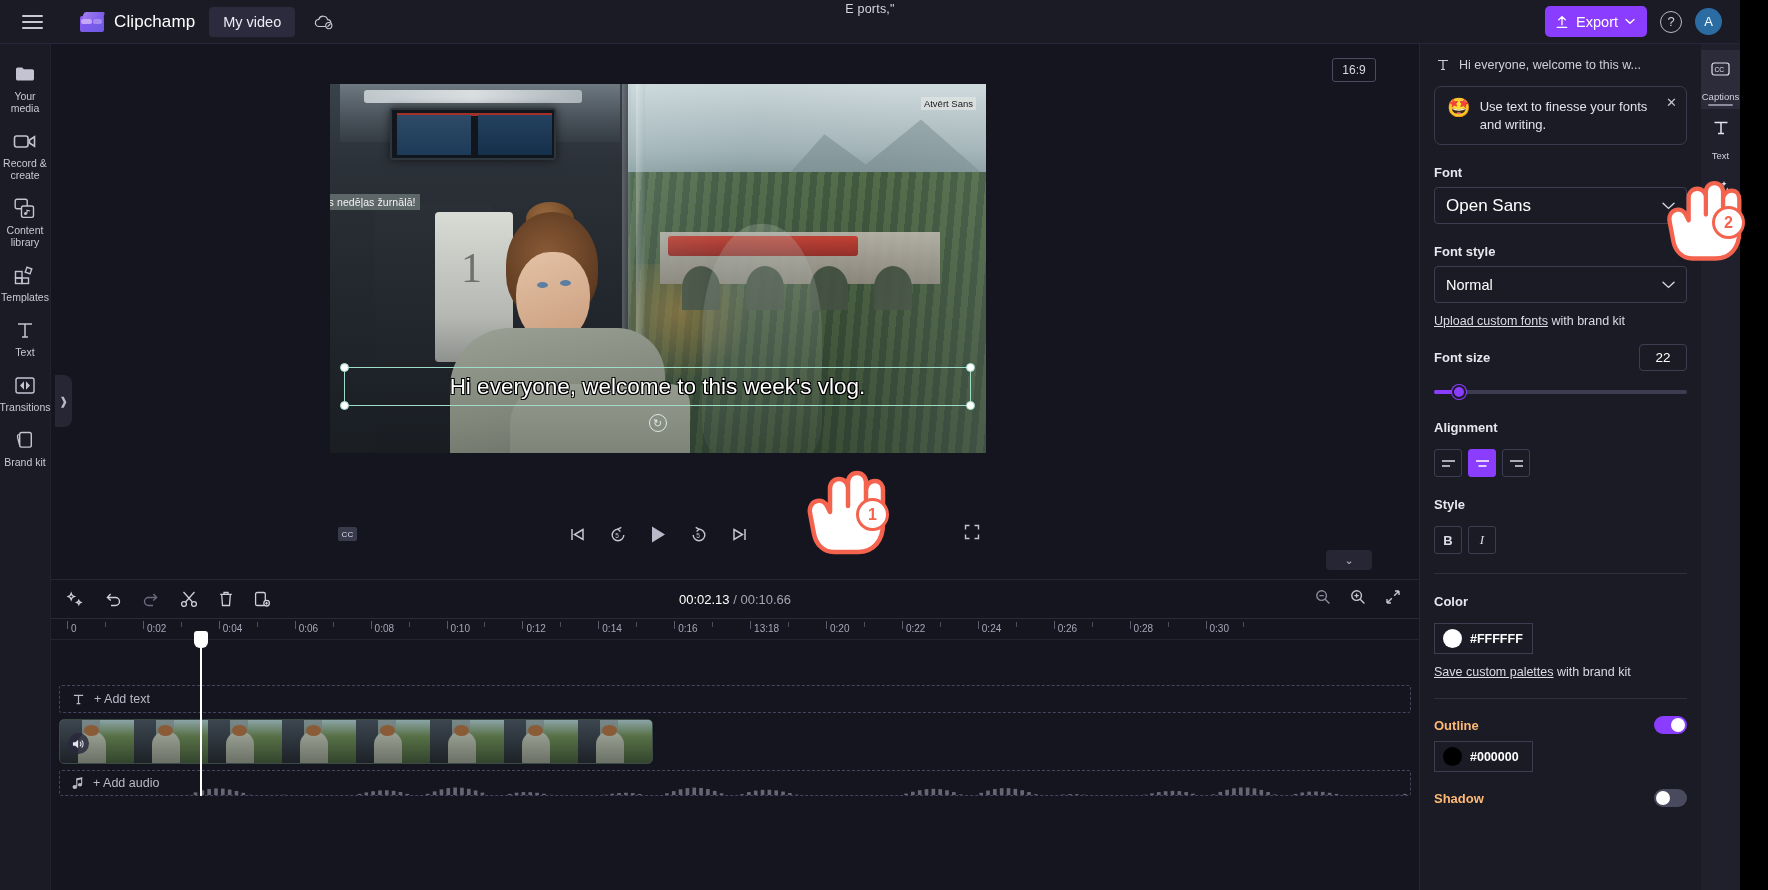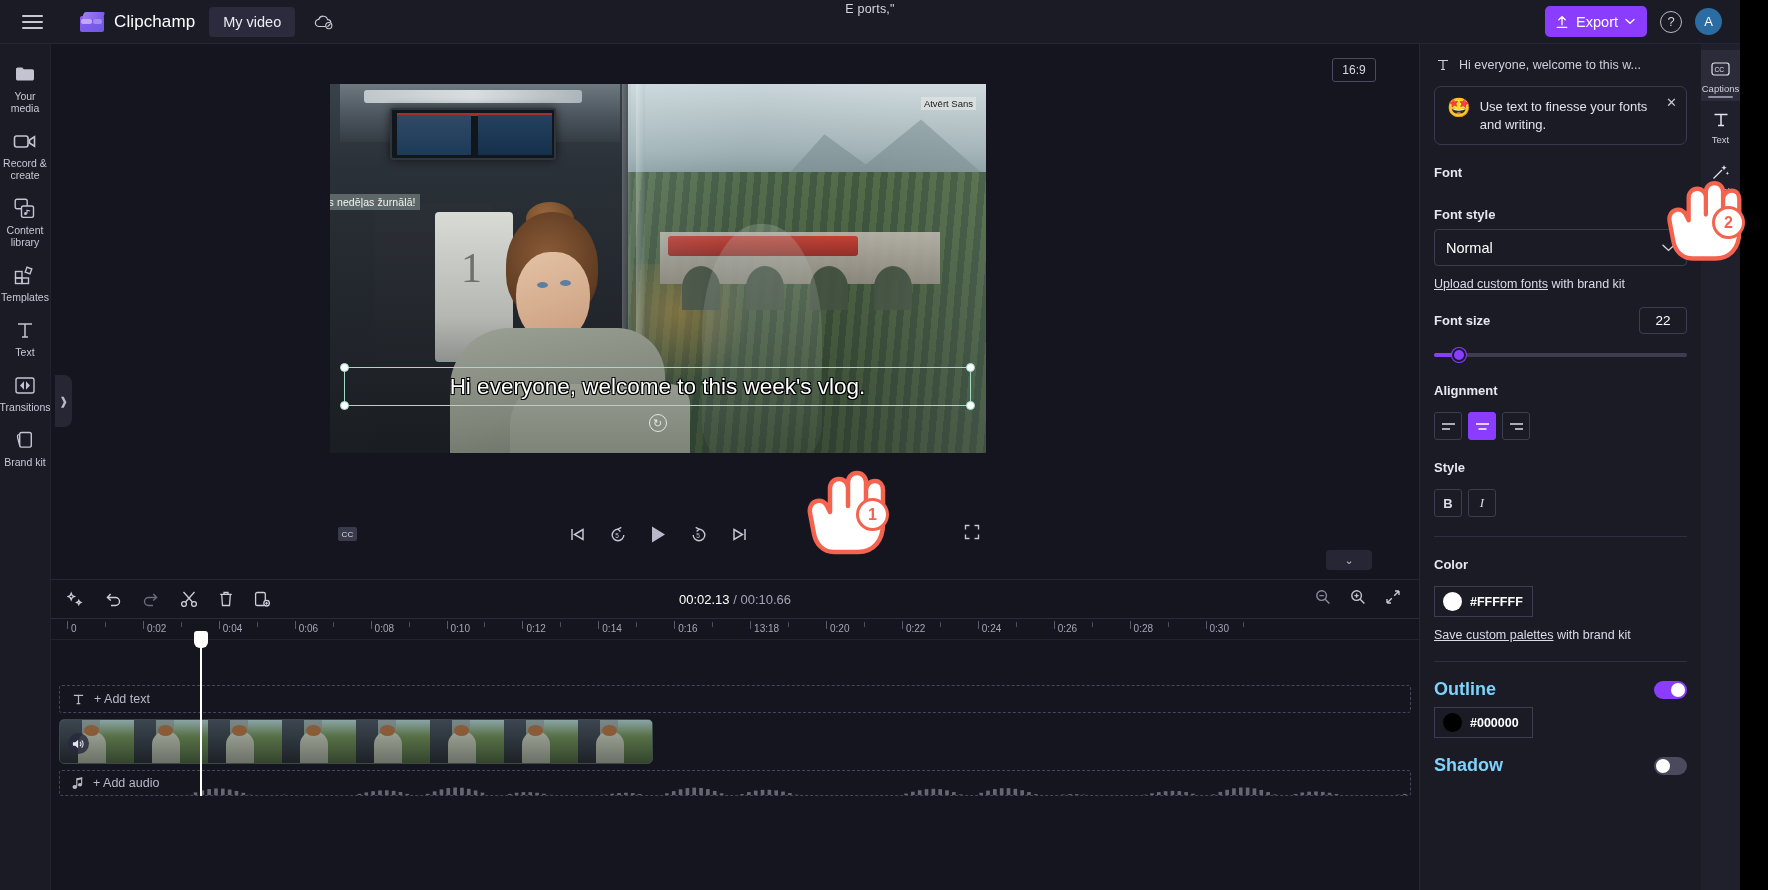--- a/index.html
+++ b/index.html
@@ -339,38 +339,38 @@
     display:flex; align-items:center; justify-content:center; cursor:pointer; color:#dcdce8; font-size:13px;}
   .sq-btn.active { background:#8b3dff; border-color:#8b3dff; color:#fff; }
   .divider { height:1px; background:#2f2f40; margin:19px 14px 0;}
   .color-chip {
     margin:7px 14px 0; height:31px; width:99px; border:1px solid #3d3d52; border-radius:0;
     display:flex; align-items:center; gap:8px; padding-left:8px; cursor:pointer;
   }
   .color-chip .dot { width:19px; height:19px; border-radius:50%; }
   .color-chip .hex { font-size:12.5px; color:#fff; font-weight:bold;}
   .toggle-row { display:flex; align-items:center; justify-content:space-between; padding:17px 14px 0;}
-  .toggle-row .lbl { font-size:18px; color:#7dd3fc; font-weight:bold;}
+  .toggle-row .lbl { font-size:13px; color:#fdba74; font-weight:bold;}
   .toggle { width:33px; height:18px; border-radius:9px; background:#4a4a5e; position:relative; cursor:pointer;}
   .toggle.on { background:#8b3dff; }
   .toggle .knob2 { position:absolute; top:2px; left:2px; width:14px; height:14px; border-radius:50%; background:#fff;}
   .toggle.on .knob2 { left:17px; }
   .rp-collapse {
     position:absolute; left:-17px; top:370px; width:17px; height:52px;
     background:#262634; border-radius:8px 0 0 8px; display:flex;
     align-items:center; justify-content:center; color:#b9b9c8; font-size:11px; cursor:pointer; z-index:6;
   }
 
   
   .tabrail {
     position:absolute; right:28px; top:44px; width:39px; bottom:0;
     background:#20202c; display:flex; flex-direction:column; align-items:center; padding-top:6px;
   }
   .tab-item { width:39px; padding:9px 0 7px; display:flex; flex-direction:column;
-    align-items:center; gap:4px; cursor:pointer; position:relative;}
+    align-items:center; gap:12px; cursor:pointer; position:relative;}
   .tab-item.active { background:#2b2b3a; }
   .tab-item.active::after { content:""; position:absolute; bottom:3px; left:7px; right:7px;
     height:2px; background:#8b8b9e; border-radius:1px;}
   .tab-item .ico { color:#e3e3ee; height:20px; display:flex; align-items:center;}
   .tab-item .lbl { font-size:9.5px; color:#d2d2de;}
   .far-right-fill { position:absolute; right:0; top:0; width:28px; height:890px; background:#000;}
 
   
   .cursor { position:absolute; z-index:40; pointer-events:none; }
   .badge-num {
@@ -1053,20 +1053,26 @@
       <div class="ttl">Hi everyone, welcome to this w...</div>
     </div>
 
     <div class="tipcard">
       <div class="emoji">🤩</div>
       <div class="txt">Use text to finesse your fonts and writing.</div>
       <div class="close">✕</div>
     </div>
 
     <div class="section-label">Font</div>
+    <div class="dropdown">
+      <span class="v">Open Sans</span>
+      <svg width="13" height="8" viewBox="0 0 13 8">
+        <path d="M1 1.2L6.5 6.4 12 1.2" stroke="#d8d8e4" stroke-width="1.4" fill="none" stroke-linecap="round"></path>
+      </svg>
+    </div>
 
     <div class="section-label">Font style</div>
     <div class="dropdown small">
       <span class="v">Normal</span>
       <svg width="13" height="8" viewBox="0 0 13 8">
         <path d="M1 1.2L6.5 6.4 12 1.2" stroke="#d8d8e4" stroke-width="1.4" fill="none" stroke-linecap="round"></path>
       </svg>
     </div>
 
     <div class="link-row">

